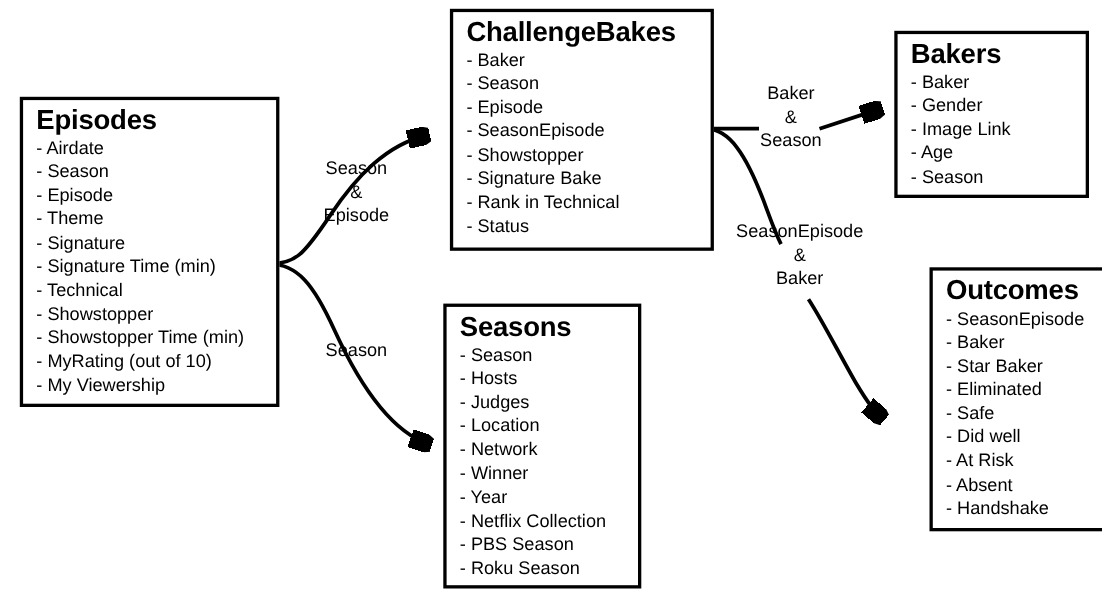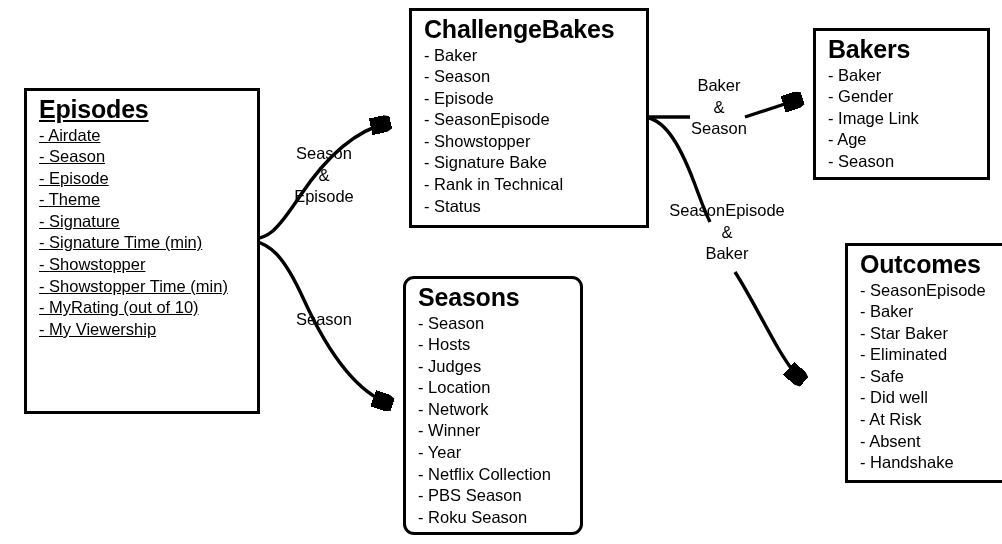--- a/index.html
+++ b/index.html
@@ -87,29 +87,30 @@
 
     <path d="M 245 240 C 270 240, 285 258, 304 300 C 326 348, 355 392, 390 404" marker-end="url(#arrowhead)"></path>
 
     <path d="M 643 117 L 690 117"></path>
     <path d="M 745 117 L 800 99" marker-end="url(#arrowhead)"></path>
 
     <path d="M 643 117 C 663 118, 678 140, 694 182 C 700 198, 704 210, 710 222"></path>
     <path d="M 735 272 C 748 292, 762 320, 778 348 C 790 368, 795 374, 802 380" marker-end="url(#arrowhead)"></path>
   </svg>
 
-  <div class="entity-box" style="left:24px; top:88px; width:236px; height:326px;text-decoration:underline;">
+  <div class="entity-box" style="left:18px; top:88px; width:236px; height:282px;">
     <div class="entity-title">Episodes</div>
     <ul class="field-list">
       <li class="field-item">Airdate</li>
       <li class="field-item">Season</li>
       <li class="field-item">Episode</li>
       <li class="field-item">Theme</li>
       <li class="field-item">Signature</li>
       <li class="field-item">Signature Time (min)</li>
+      <li class="field-item">Technical</li>
       <li class="field-item">Showstopper</li>
       <li class="field-item">Showstopper Time (min)</li>
       <li class="field-item">MyRating (out of 10)</li>
       <li class="field-item">My Viewership</li>
     </ul>
   </div>
 
   <div class="entity-box" style="left:409px; top:8px; width:240px; height:220px;">
     <div class="entity-title">ChallengeBakes</div>
     <ul class="field-list">
@@ -117,21 +118,21 @@
       <li class="field-item">Season</li>
       <li class="field-item">Episode</li>
       <li class="field-item">SeasonEpisode</li>
       <li class="field-item">Showstopper</li>
       <li class="field-item">Signature Bake</li>
       <li class="field-item">Rank in Technical</li>
       <li class="field-item">Status</li>
     </ul>
   </div>
 
-  <div class="entity-box" style="left:403px; top:276px; width:180px; height:259px;border-radius:11px;">
+  <div class="entity-box" style="left:403px; top:276px; width:180px; height:259px;">
     <div class="entity-title">Seasons</div>
     <ul class="field-list">
       <li class="field-item">Season</li>
       <li class="field-item">Hosts</li>
       <li class="field-item">Judges</li>
       <li class="field-item">Location</li>
       <li class="field-item">Network</li>
       <li class="field-item">Winner</li>
       <li class="field-item">Year</li>
       <li class="field-item">Netflix Collection</li>

